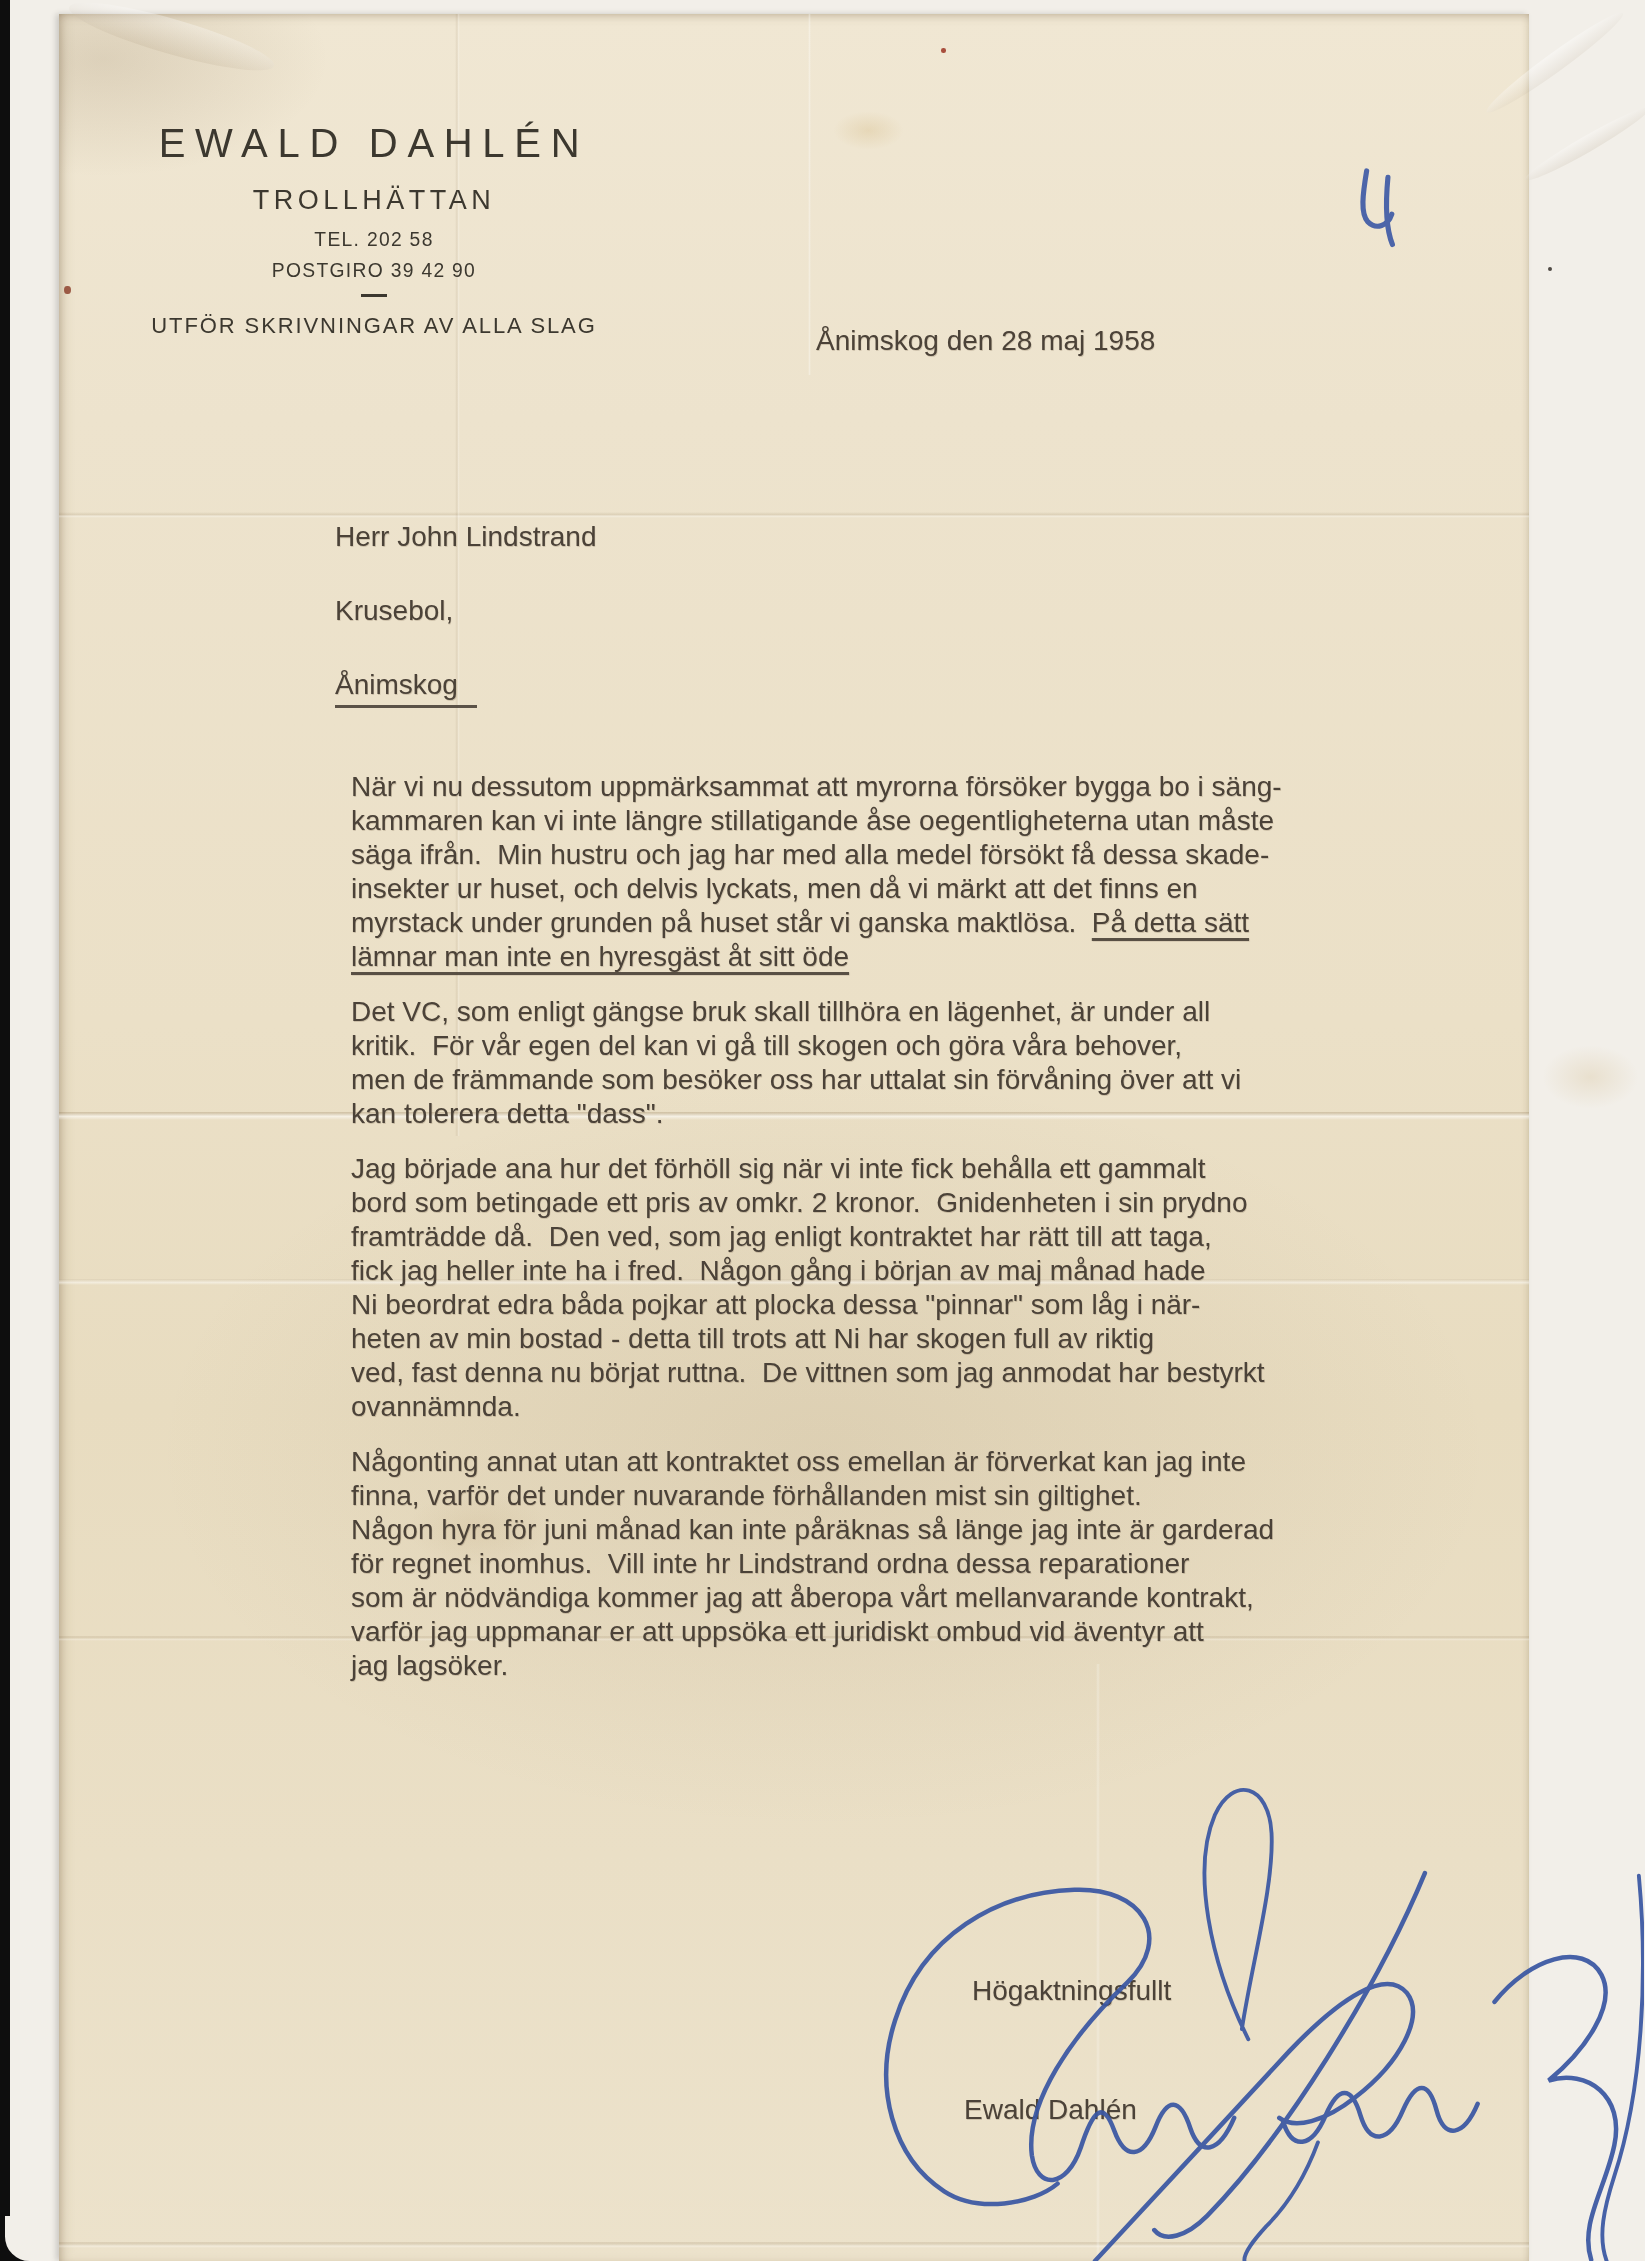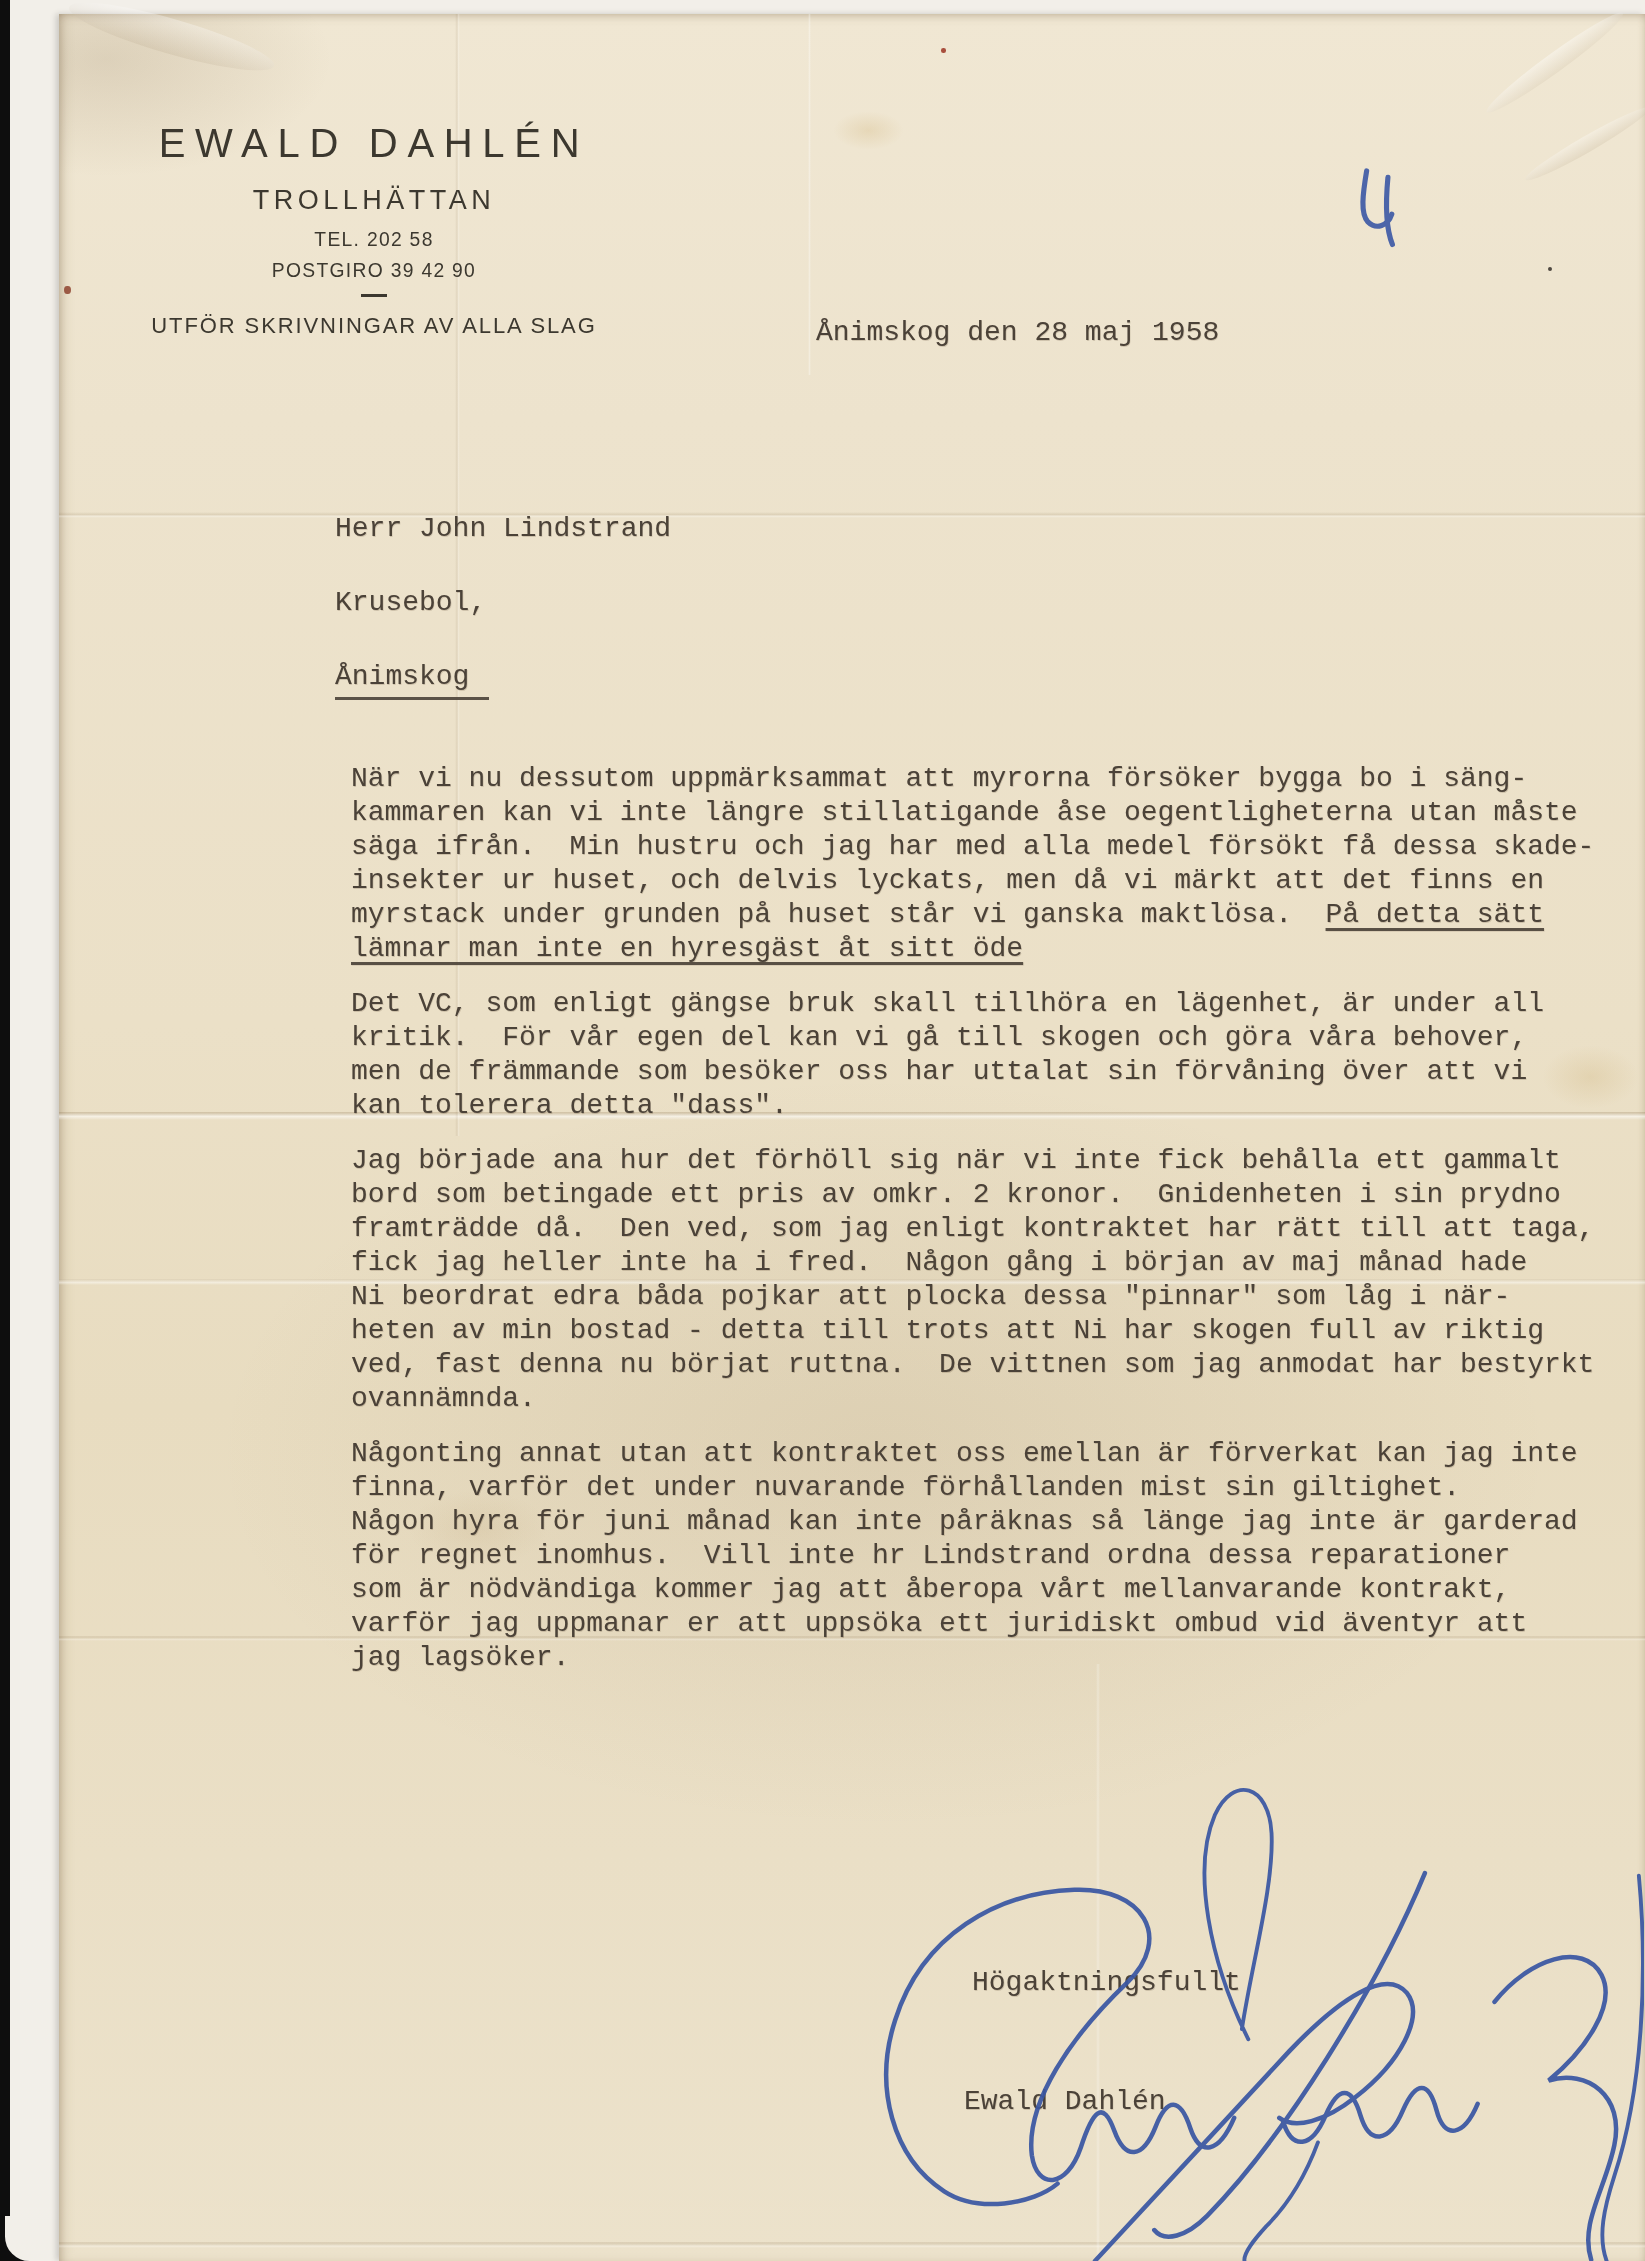--- a/index.html
+++ b/index.html
@@ -7,21 +7,21 @@
     width:1645px;height:2261px;position:relative;overflow:hidden;
     background:#f2efe9;
     font-family:"Liberation Sans",sans-serif;
   }
   
   .scan-black{position:absolute;left:0;top:0;width:9.7px;height:2261px;background:#0e0e0e;}
   .scan-black-corner{position:absolute;left:0;bottom:0;width:37px;height:30px;background:#0e0e0e;}
   .scan-white-corner{position:absolute;left:5.2px;bottom:0;width:62px;height:45px;background:#f2efe9;border-bottom-left-radius:24.5px;}
   
   .paper{
-    position:absolute;left:59px;top:14px;width:1586px;height:2247px;
+    position:absolute;left:59px;top:14px;width:1470px;height:2247px;
     background:
       radial-gradient(ellipse 1031px 580px at 52% 64%, rgba(120,95,60,0.10), rgba(120,95,60,0) 65%),
       radial-gradient(ellipse 322px 168px at 3% 2%, rgba(120,95,60,0.16), rgba(120,95,60,0) 70%),
       linear-gradient(180deg, #f0e7d3 0%, #ede3cd 18%, #ebe0c7 45%, #e8dcc0 62%, #eadfc6 82%, #ece2cb 100%);
     box-shadow:
       inset 7.7px 0 13px -7.7px rgba(110,85,55,.50),
       inset -5.2px 0 9px -6.4px rgba(110,85,55,.30),
       inset 0 6.4px 10.3px -6.4px rgba(110,85,55,.35),
       -3.2px 0 5.8px rgba(0,0,0,.16);
   }
@@ -51,23 +51,24 @@
   
   .letterhead{position:absolute;left:83px;top:107px;width:464px;text-align:center;color:#3c382f;}
   .lh-name{font-size:40px;letter-spacing:9.7px;font-weight:400;white-space:nowrap;}
   .lh-city{font-size:27px;letter-spacing:4.5px;margin-top:19px;}
   .lh-tel{font-size:19.3px;letter-spacing:1.3px;margin-top:13px;}
   .lh-giro{font-size:19.3px;letter-spacing:1.3px;margin-top:9px;}
   .lh-rule{width:26px;height:3.9px;background:#3c382f;margin:11.6px auto 0 auto;}
   .lh-tagline{font-size:22px;letter-spacing:1.9px;margin-top:15.5px;white-space:nowrap;}
   
   .tw{
-    font-family:Liberation Mono, monospace;
+    font-family:Liberation Sans, sans-serif;
     color:#4b4238;
     text-shadow:0.6px 0.6px 0 rgba(70,50,30,.18);
+    margin-top:8px;
   }
   .date-line{position:absolute;left:757px;top:303px;font-size:28px;white-space:nowrap;}
   .recipient{position:absolute;left:276px;top:496px;font-size:28px;line-height:37px;white-space:pre-wrap;}
   .recipient .u-block{display:inline-block;border-bottom:3.2px solid rgba(75,66,56,.9);padding:0 19.3px 1.9px 0;}
   .body-text{position:absolute;left:292px;top:748px;width:1294px;font-size:28px;line-height:34px;}
   .body-text p{margin:0 0 21px 0;white-space:pre-wrap;}
   .u-inline{text-decoration:underline;text-decoration-thickness:2.6px;text-underline-offset:6.4px;text-decoration-color:rgba(75,66,56,.9);}
   .salutation{position:absolute;left:913px;top:1953px;font-size:28px;white-space:nowrap;text-align:center;}
   .typed-name{position:absolute;left:905px;top:2072px;font-size:28px;white-space:nowrap;}
   

